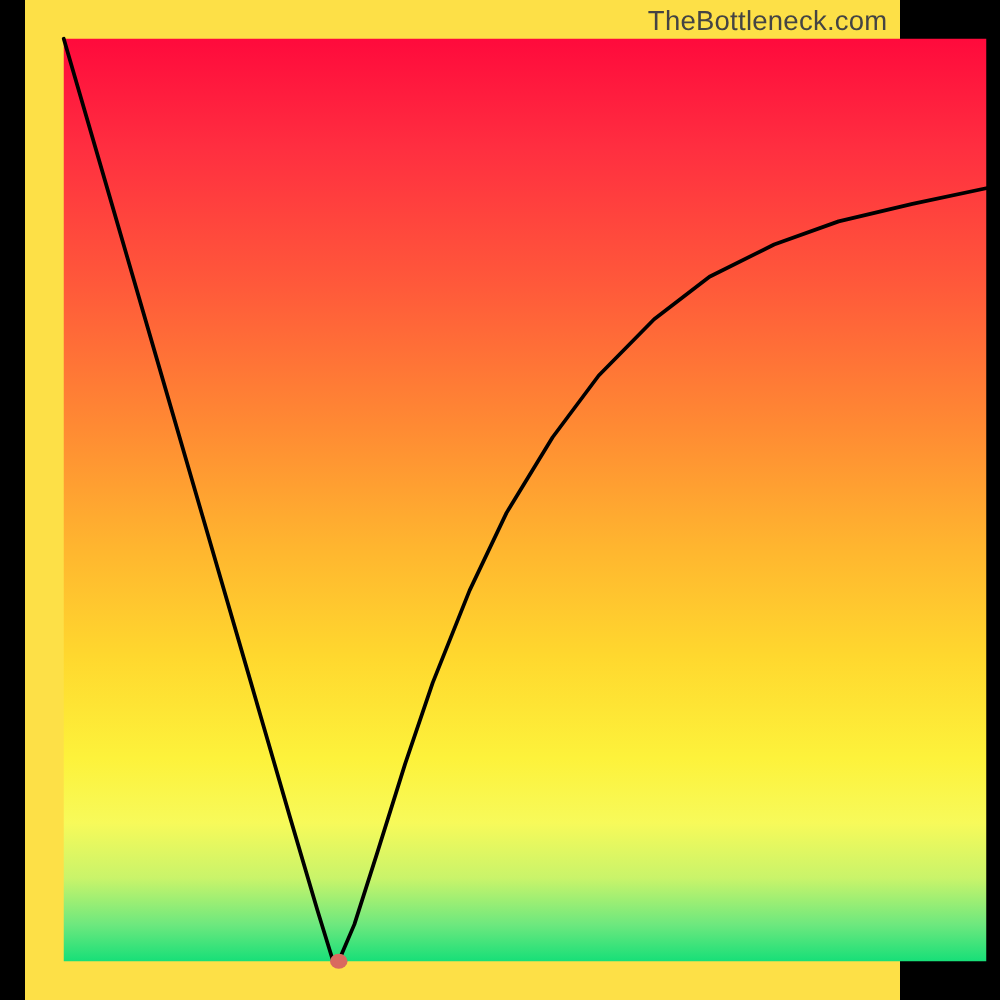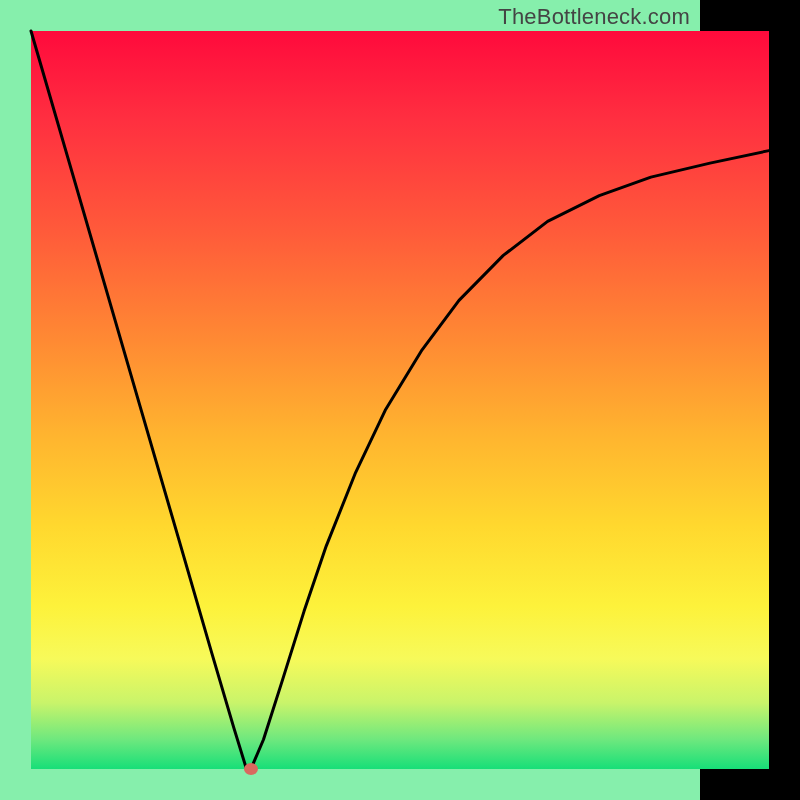--- a/index.html
+++ b/index.html
@@ -8,21 +8,22 @@
     width: 800px;
     height: 800px;
     background: #000;
     font-family: Arial, Helvetica, sans-serif;
     overflow: hidden;
   }
   .frame {
     position: relative;
     width: 700px;
     height: 800px;
-    background: #86efac;
+    background: #fde047;
+    margin-left: 20px;
   }
   .watermark {
     position: absolute;
     top: 4px;
     right: 10px;
     color: #444;
     font-size: 22px;
     font-weight: 500;
     letter-spacing: 0.2px;
     z-index: 5;

